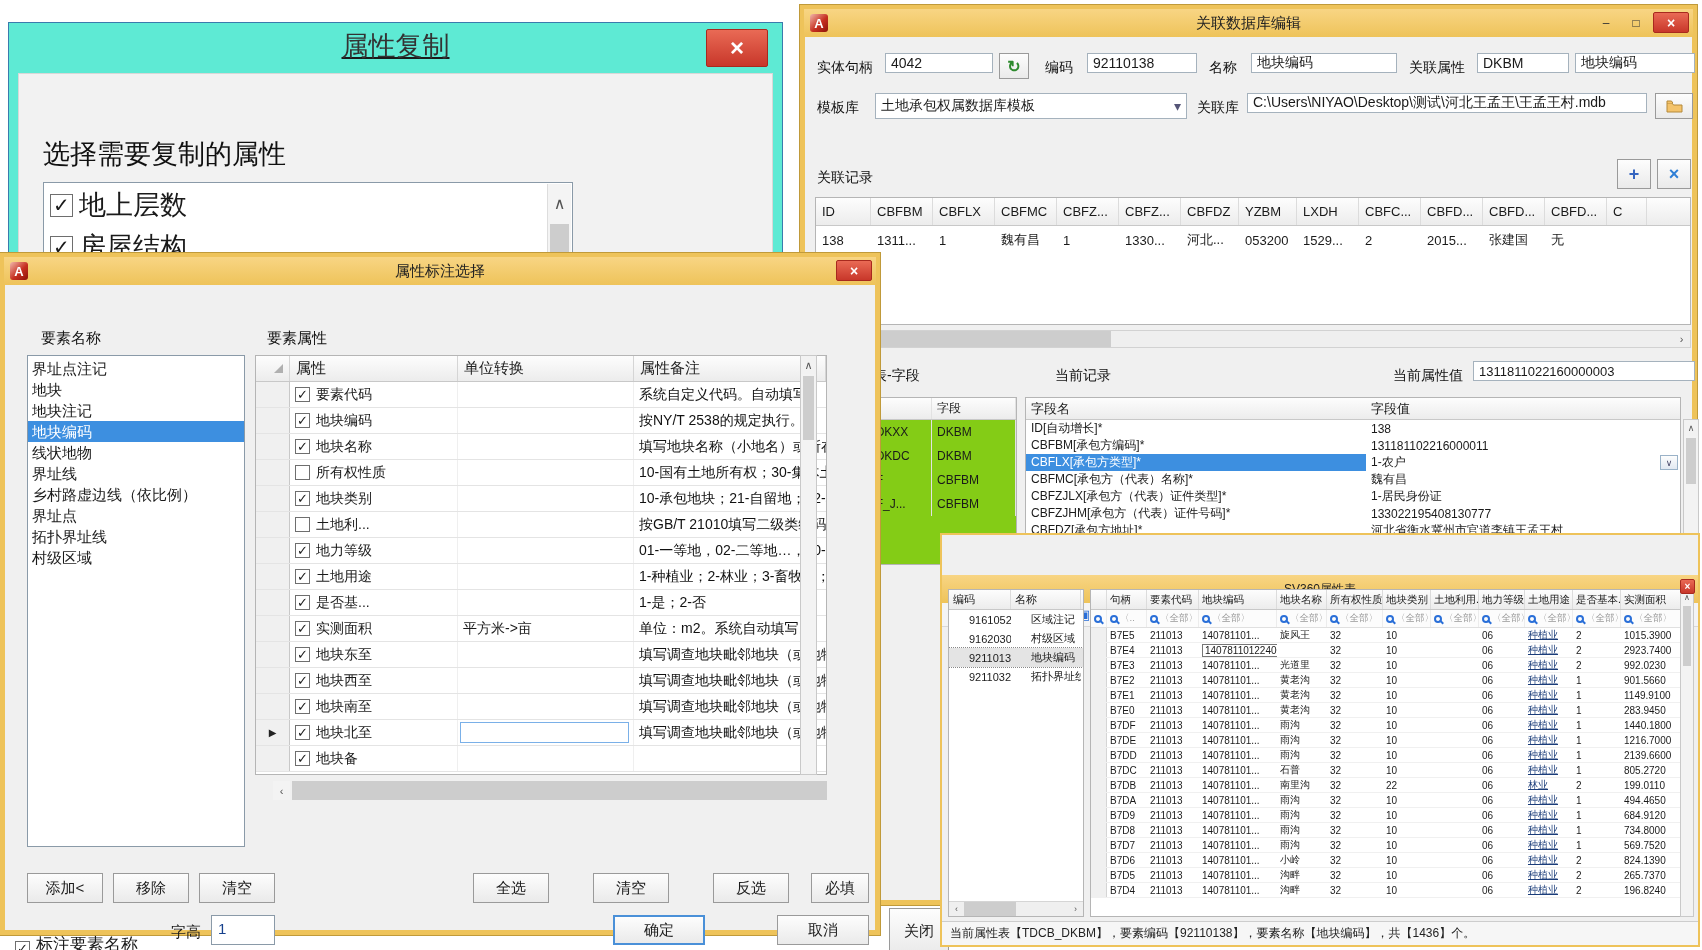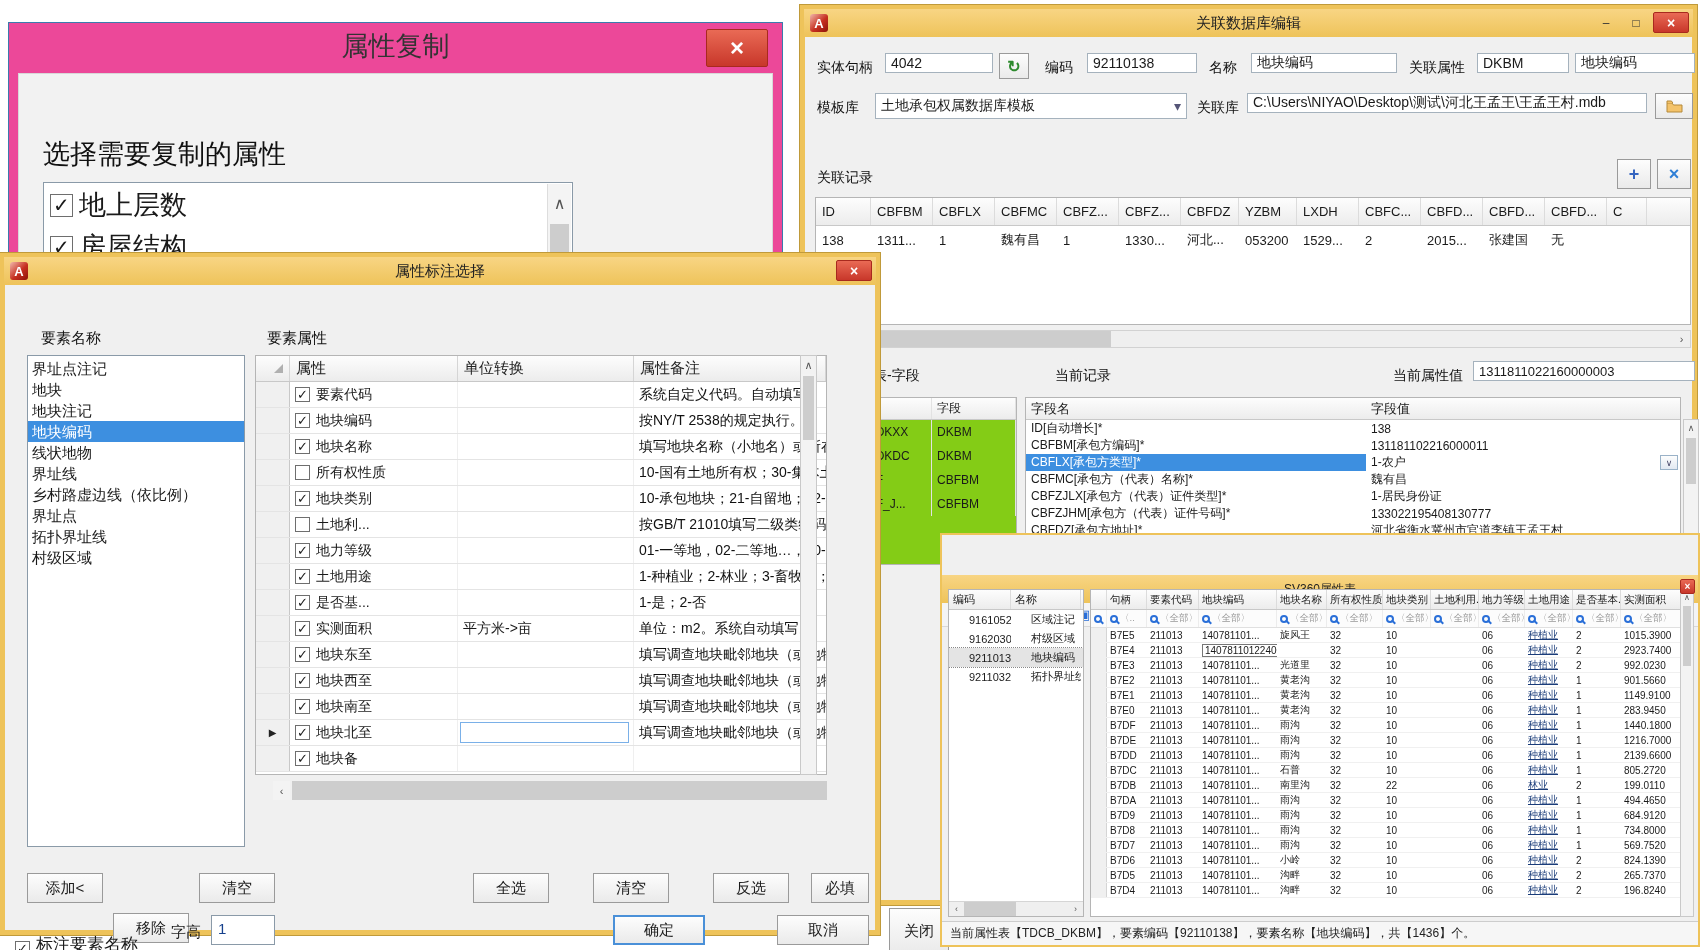--- a/index.html
+++ b/index.html
@@ -18,21 +18,21 @@
   .redx{background:linear-gradient(#e96a55,#c8372a);color:#fff;display:flex;align-items:center;
         justify-content:center;font-weight:bold;border-radius:2px;border:1px solid #a8291e;}
   .mag{width:8px;height:8px;border:2px solid #2a6fd8;border-radius:50%;position:relative;display:inline-block;flex:none;}
   .mag::after{content:"";position:absolute;width:5px;height:2px;background:#2a6fd8;transform:rotate(45deg);right:-4px;bottom:-2px;}
   .scroll-arrow{display:flex;align-items:center;justify-content:center;background:#f2f2f2;border:1px solid #c9c9c9;
         color:#555;font-size:11px;}
   .thumb{background:#cdcdcd;}
   .sorttri{width:0;height:0;border-left:9px solid transparent;border-bottom:9px solid #b0b0b0;display:inline-block;}
 
   
-  .copy-win{left:8px;top:22px;width:775px;height:385px;background:#ec4899;border:1px solid #3a7bad;z-index:1;}
+  .copy-win{left:8px;top:22px;width:775px;height:385px;background:#5eead4;border:1px solid #3a7bad;z-index:1;text-decoration:underline;}
   .copy-title{height:46px;display:flex;align-items:center;justify-content:center;position:relative;}
   .copy-title .t{font-size:27px;color:#333;}
   .copy-close{position:absolute;right:14px;top:6px;width:62px;height:38px;font-size:24px;}
   .copy-body{position:absolute;left:9px;top:50px;right:9px;bottom:9px;background:#f2f2f2;border:1px solid #d8d8d8;}
   .copy-prompt{position:absolute;left:24px;top:62px;font-size:27px;color:#111;}
   .copy-list{position:absolute;left:24px;top:108px;width:530px;height:200px;background:#fff;border:1px solid #8a9aa8;}
   .copy-item{display:flex;align-items:center;gap:6px;padding:4px 4px 2px 6px;font-size:27px;}
   .copy-scroll{position:absolute;right:1px;top:1px;bottom:1px;width:24px;background:#f4f4f4;border-left:1px solid #ddd;}
   .copy-scroll .scroll-arrow{height:38px;font-size:16px;border:none;background:#f4f4f4;}
   .copy-scroll .thumb{position:absolute;top:40px;left:2px;right:2px;height:70px;}
@@ -664,21 +664,21 @@
       <div class="ann-vscroll">
         <div class="scroll-arrow">∧</div>
         <div class="thumb"></div>
       </div>
       <div class="ann-hscroll">
         <div class="scroll-arrow">‹</div>
         <div class="thumb"></div>
       </div>
 
       <button class="btn ann-btn" style="left:22px;top:588px;width:76px;">添加&lt;</button>
-      <button class="btn ann-btn" style="left:108px;top:588px;width:76px;margin-top:40px;">移除</button>
+      <button class="btn ann-btn" style="left:108px;top:588px;width:76px;">移除</button>
       <button class="btn ann-btn" style="left:194px;top:588px;width:76px;">清空</button>
       <button class="btn ann-btn" style="left:468px;top:588px;width:76px;">全选</button>
       <button class="btn ann-btn" style="left:588px;top:588px;width:76px;">清空</button>
       <button class="btn ann-btn" style="left:708px;top:588px;width:76px;">反选</button>
       <button class="btn ann-btn" style="left:806px;top:588px;width:58px;">必填</button>
 
       <div class="ann-footer-cb">
         <span class="cb" data-on="true"></span>
         <span>标注要素名称</span>
       </div>

